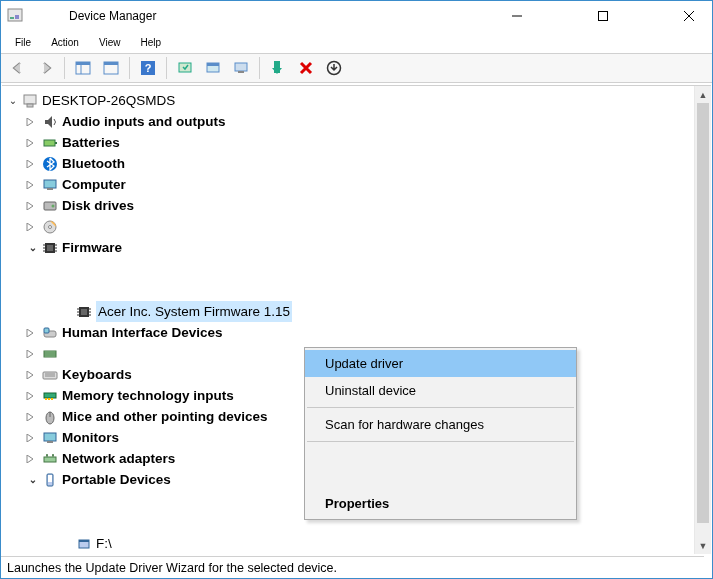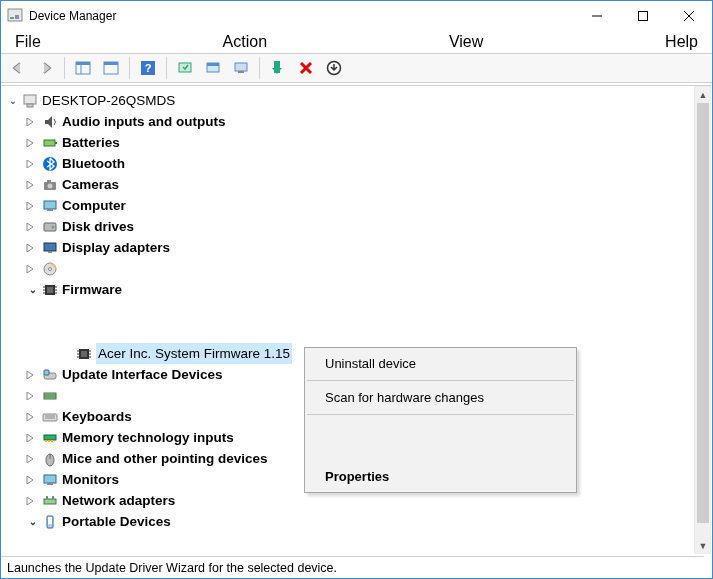--- a/index.html
+++ b/index.html
@@ -1,25 +1,25 @@
 <!DOCTYPE html>
 <html><head>
 <meta charset="utf-8">
 <style>
 * { box-sizing: border-box; margin: 0; padding: 0; font-family: "Segoe UI", Tahoma, sans-serif; }
 body { background: #fff; width: 713px; height: 579px; overflow: hidden; border: 1px solid #3a8ccb; position: relative; }
 
 
-.titlebar { height: 30px; display: flex; align-items: center; padding-left: 6px; background: #fff; }
+.titlebar { height: 30px; display: flex; align-items: center; padding-left: 6px; background: #fff; gap: 40px; }
 .titlebar .icon { width: 16px; height: 16px; margin-right: 6px; }
 .titlebar .title { font-size: 12px; flex: 1; }
 .winbtn { width: 46px; height: 30px; display: flex; align-items: center; justify-content: center; font-family: sans-serif; font-size: 12px; }
 
 
-.menubar { height: 22px; display: flex; align-items: center; padding: 0 4px; font-size: 16px; justify-content: space-between; }
+.menubar { height: 22px; display: flex; align-items: center; padding: 0 4px; font-size: 10px; }
 .menubar .menuitem { padding: 2px 10px; }
 
 
 .toolbar { height: 30px; border-top: 1px solid #d0d0d0; border-bottom: 1px solid #d0d0d0; background: #f7f7f7; display: flex; align-items: center; padding: 0 4px; gap: 2px; }
 .tbtn { width: 26px; height: 24px; display: flex; align-items: center; justify-content: center; border: 1px solid transparent; }
 .tsep { width: 1px; height: 22px; background: #d0d0d0; margin: 0 3px; }
 
 
 .treewrap { position: absolute; top: 84px; left: 1px; right: 1px; bottom: 24px; border-top: 1px solid #d0d0d0; display: flex; }
 .tree { flex: 1; padding: 4px 2px; font-size: 13.5px; line-height: 21px; overflow: hidden; position: relative; }
@@ -214,68 +214,39 @@
         <span class="label">Bluetooth</span>
       </div>
       <div class="row lvl1">
         <span class="chev">
           <svg width="8" height="8">
             <path d="M1 0 L7 4 L1 8 Z" fill="none" stroke="#888"></path>
           </svg>
         </span>
         <span class="node-icon">
           <svg width="16" height="16">
-            <rect x="2" y="5" width="12" height="8" rx="1" fill="#888"></rect>
-            <circle cx="8" cy="9" r="2.5" fill="#ccc"></circle>
-            <rect x="5" y="3" width="4" height="2" fill="#888"></rect>
-          </svg>
-        </span>
-        <span class="label">Cameras</span>
-      </div>
-      <div class="row lvl1">
-        <span class="chev">
-          <svg width="8" height="8">
-            <path d="M1 0 L7 4 L1 8 Z" fill="none" stroke="#888"></path>
-          </svg>
-        </span>
-        <span class="node-icon">
-          <svg width="16" height="16">
             <rect x="2" y="3" width="12" height="8" fill="#8cd" stroke="#369"></rect>
             <rect x="5" y="11" width="6" height="2" fill="#888"></rect>
           </svg>
         </span>
         <span class="label">Computer</span>
       </div>
       <div class="row lvl1">
         <span class="chev">
           <svg width="8" height="8">
             <path d="M1 0 L7 4 L1 8 Z" fill="none" stroke="#888"></path>
           </svg>
         </span>
         <span class="node-icon">
           <svg width="16" height="16">
             <rect x="2" y="4" width="12" height="8" rx="1" fill="#bbb" stroke="#666"></rect>
             <circle cx="11" cy="8" r="1.5" fill="#6a6"></circle>
           </svg>
         </span>
         <span class="label">Disk drives</span>
-      </div>
-      <div class="row lvl1">
-        <span class="chev">
-          <svg width="8" height="8">
-            <path d="M1 0 L7 4 L1 8 Z" fill="none" stroke="#888"></path>
-          </svg>
-        </span>
-        <span class="node-icon">
-          <svg width="16" height="16">
-            <rect x="2" y="3" width="12" height="8" fill="#47a" stroke="#235"></rect>
-            <rect x="6" y="11" width="4" height="2" fill="#888"></rect>
-          </svg>
-        </span>
-        <span class="label">Display adapters</span>
       </div>
       <div class="row lvl1">
         <span class="chev">
           <svg width="8" height="8">
             <path d="M1 0 L7 4 L1 8 Z" fill="none" stroke="#888"></path>
           </svg>
         </span>
         <span class="node-icon">
           <svg width="16" height="16">
             <circle cx="8" cy="8" r="6" fill="#ddd" stroke="#888"></circle>
@@ -321,21 +292,21 @@
           <svg width="8" height="8">
             <path d="M1 0 L7 4 L1 8 Z" fill="none" stroke="#888"></path>
           </svg>
         </span>
         <span class="node-icon">
           <svg width="16" height="16">
             <rect x="2" y="6" width="12" height="6" rx="2" fill="#ccc" stroke="#888"></rect>
             <rect x="2" y="3" width="5" height="5" rx="1" fill="#8cd" stroke="#369"></rect>
           </svg>
         </span>
-        <span class="label">Update Interface Devices</span>
+        <span class="label">Human Interface Devices</span>
       </div>
       <div class="row lvl1">
         <span class="chev">
           <svg width="8" height="8">
             <path d="M1 0 L7 4 L1 8 Z" fill="none" stroke="#888"></path>
           </svg>
         </span>
         <span class="node-icon">
           <svg width="16" height="16">
             <rect x="2" y="5" width="12" height="6" fill="#9c9" stroke="#474"></rect>
@@ -442,20 +413,21 @@
       </div>
     </div>
   <div class="vscroll">
     <div class="up">▲</div>
     <div class="thumb"></div>
     <div class="down">▼</div>
   </div>
 </div>
 
 <div class="context" id="ctx">
+    <div class="ctx-item highlight">Update driver</div>
     <div class="ctx-item">Uninstall device</div>
     <div class="ctx-sep"></div>
     <div class="ctx-item">Scan for hardware changes</div>
     <div class="ctx-sep"></div>
     <div class="ctx-item bold">Properties</div>
   </div>
 
 <div class="statusbar">
   <span>Launches the Update Driver Wizard for the selected device.</span>
 </div>

